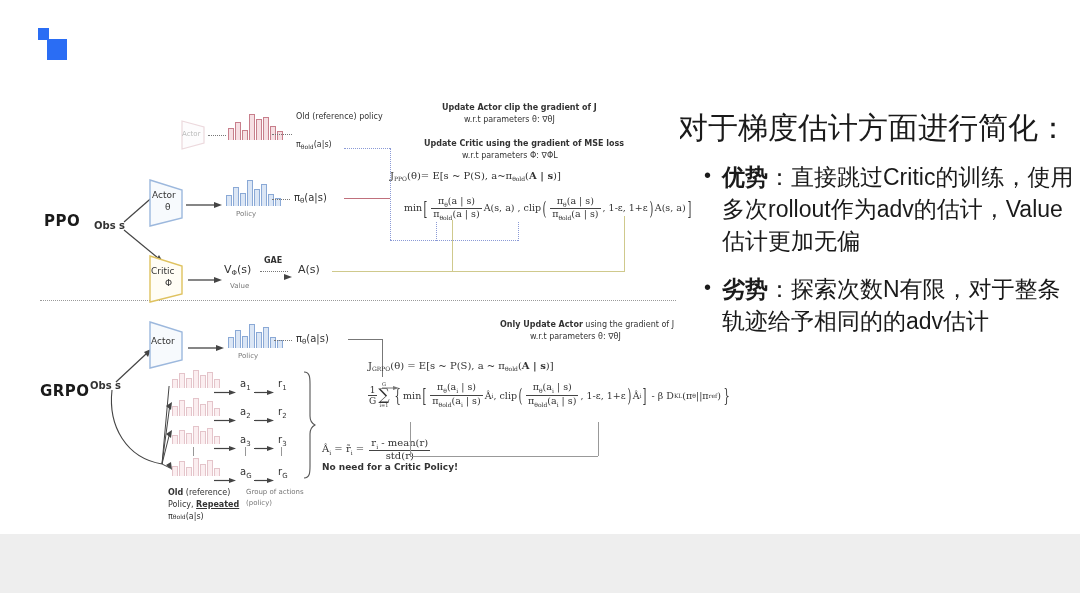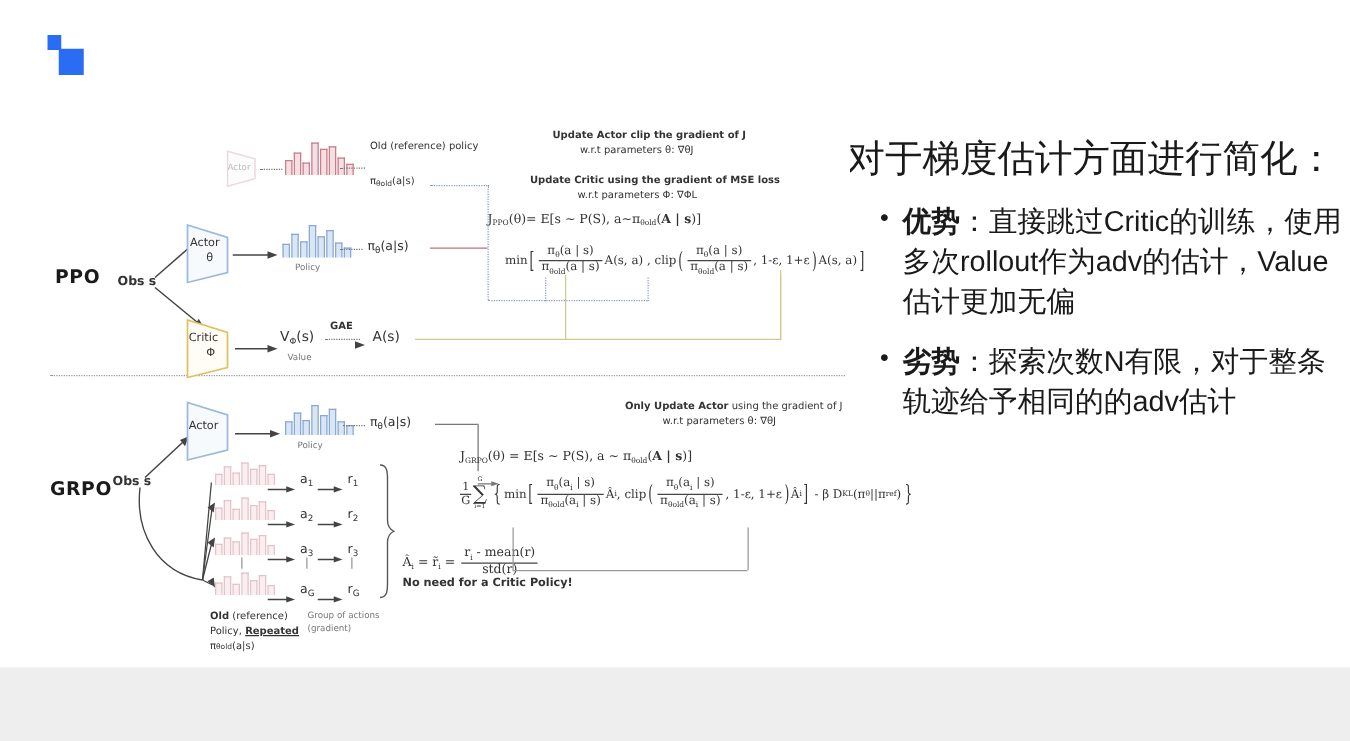--- a/index.html
+++ b/index.html
@@ -390,21 +390,21 @@
   <div style="position:absolute;left:268px;top:274px;width:16px;height:110px;">
     <svg width="16" height="110">
         <path d="M4,2 C10,2 10,8 10,14 L10,46 C10,52 13,54 15,55 C13,56 10,58 10,64 L10,96 C10,102 10,108 4,108" stroke="#555" stroke-width="1.1" fill="none"></path>
       </svg>
   </div>
 
   <div class="dtxt t9" style="left:136px;top:392px;"><b>Old</b> (reference)</div>
   <div class="dtxt t9" style="left:136px;top:404px;">Policy, <b style="text-decoration:underline">Repeated</b></div>
   <div class="dtxt t9" style="left:136px;top:416px;">π<span style="font-size:6px">θold</span>(a|s)</div>
   <div class="dtxt t8 gray" style="left:214px;top:392px;">Group of actions</div>
-  <div class="dtxt t8 gray" style="left:214px;top:403px;">(gradient)</div>
+  <div class="dtxt t8 gray" style="left:214px;top:403px;">(policy)</div>
 
   <div class="fx" style="left:290px;top:342px;font-size:10px;">
     Â<sub style="font-size:6px">i</sub> = r̃<sub style="font-size:6px">i</sub> =
     <span class="frac"><span class="num">r<sub style="font-size:6px">i</sub> - mean(r)</span><span class="den">std(r)</span></span>
   </div>
   <div style="position:absolute;left:378px;top:360px;width:188px;height:1px;background:#999;"></div>
   <div style="position:absolute;left:378px;top:326px;width:1px;height:34px;background:#999;"></div>
   <div style="position:absolute;left:566px;top:326px;width:1px;height:34px;background:#999;"></div>
 
   <div class="dtxt t10 bold" style="left:290px;top:366px;">No need for a Critic Policy!</div>

